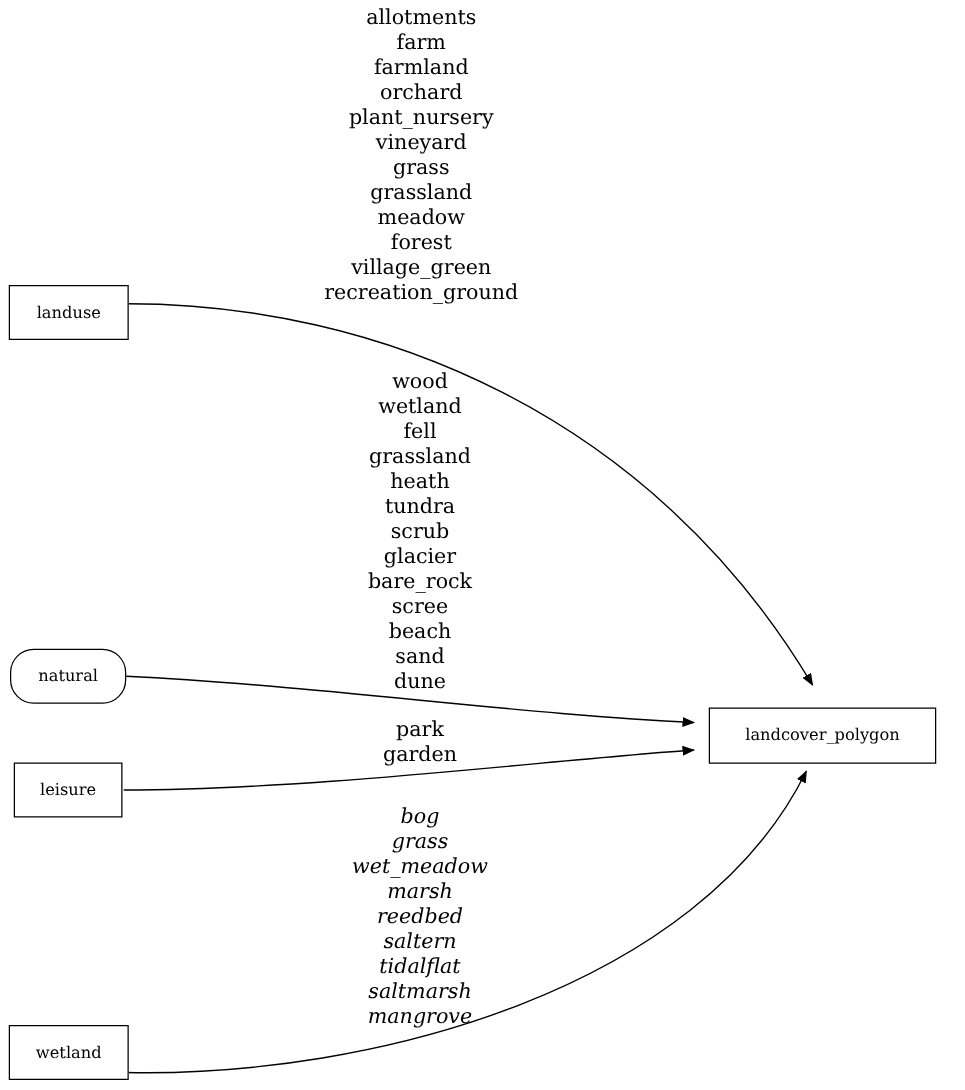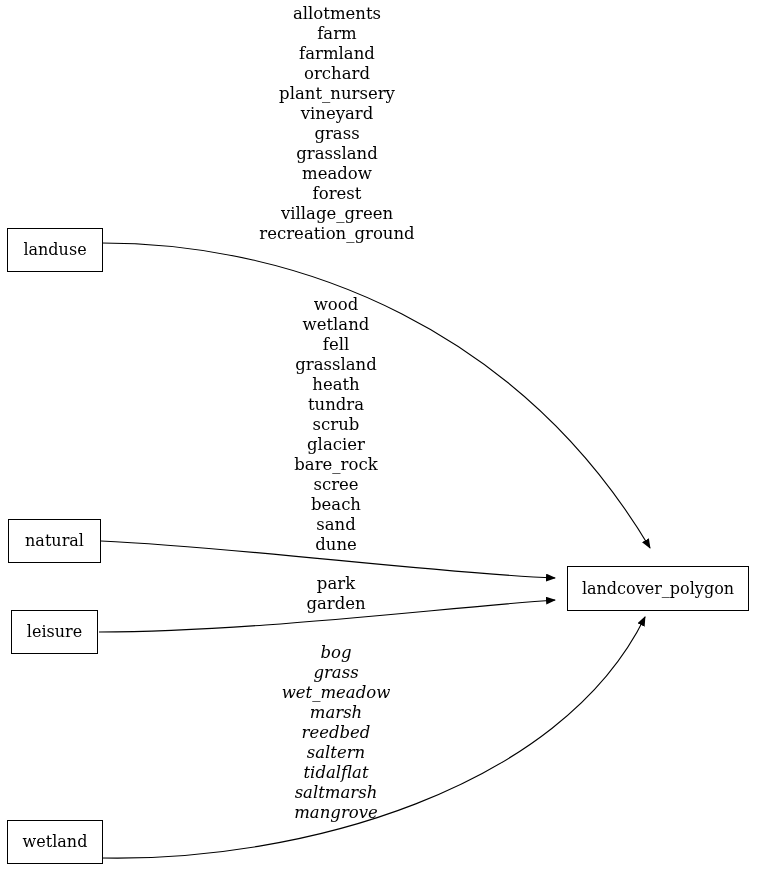--- a/index.html
+++ b/index.html
@@ -25,21 +25,21 @@
     pointer-events: none;
   }
   .node {
     position: absolute;
     box-sizing: border-box;
     border: 1px solid #000000;
     background: #ffffff;
     display: flex;
     align-items: center;
     justify-content: center;
-    font-size: 16px;
+    font-size: 13px;
     line-height: 1;
     white-space: nowrap;
   }
   .label-group {
     position: absolute;
     text-align: center;
     font-size: 16.5px;
     line-height: 20px;
     white-space: nowrap;
   }
@@ -65,21 +65,21 @@
 
     <path d="M99,632 C 250,632 440,608 555,600" fill="none" stroke="#000000" stroke-width="1.1" marker-end="url(#arrow)"></path>
 
     <path d="M101,858 C 300,862 560,790 645,617" fill="none" stroke="#000000" stroke-width="1.1" marker-end="url(#arrow)"></path>
   </svg>
 
   <div class="node" style="left:7px; top:228px; width:96px; height:44px;">
     <span>landuse</span>
   </div>
 
-  <div class="node" style="left:8px; top:519px; width:93px; height:44px;">
+  <div class="node" style="left:8px; top:519px; width:93px; height:44px;border-radius:19px;">
     <span>natural</span>
   </div>
 
   <div class="node" style="left:11px; top:610px; width:87px; height:44px;">
     <span>leisure</span>
   </div>
 
   <div class="node" style="left:7px; top:820px; width:96px; height:44px;">
     <span>wetland</span>
   </div>

